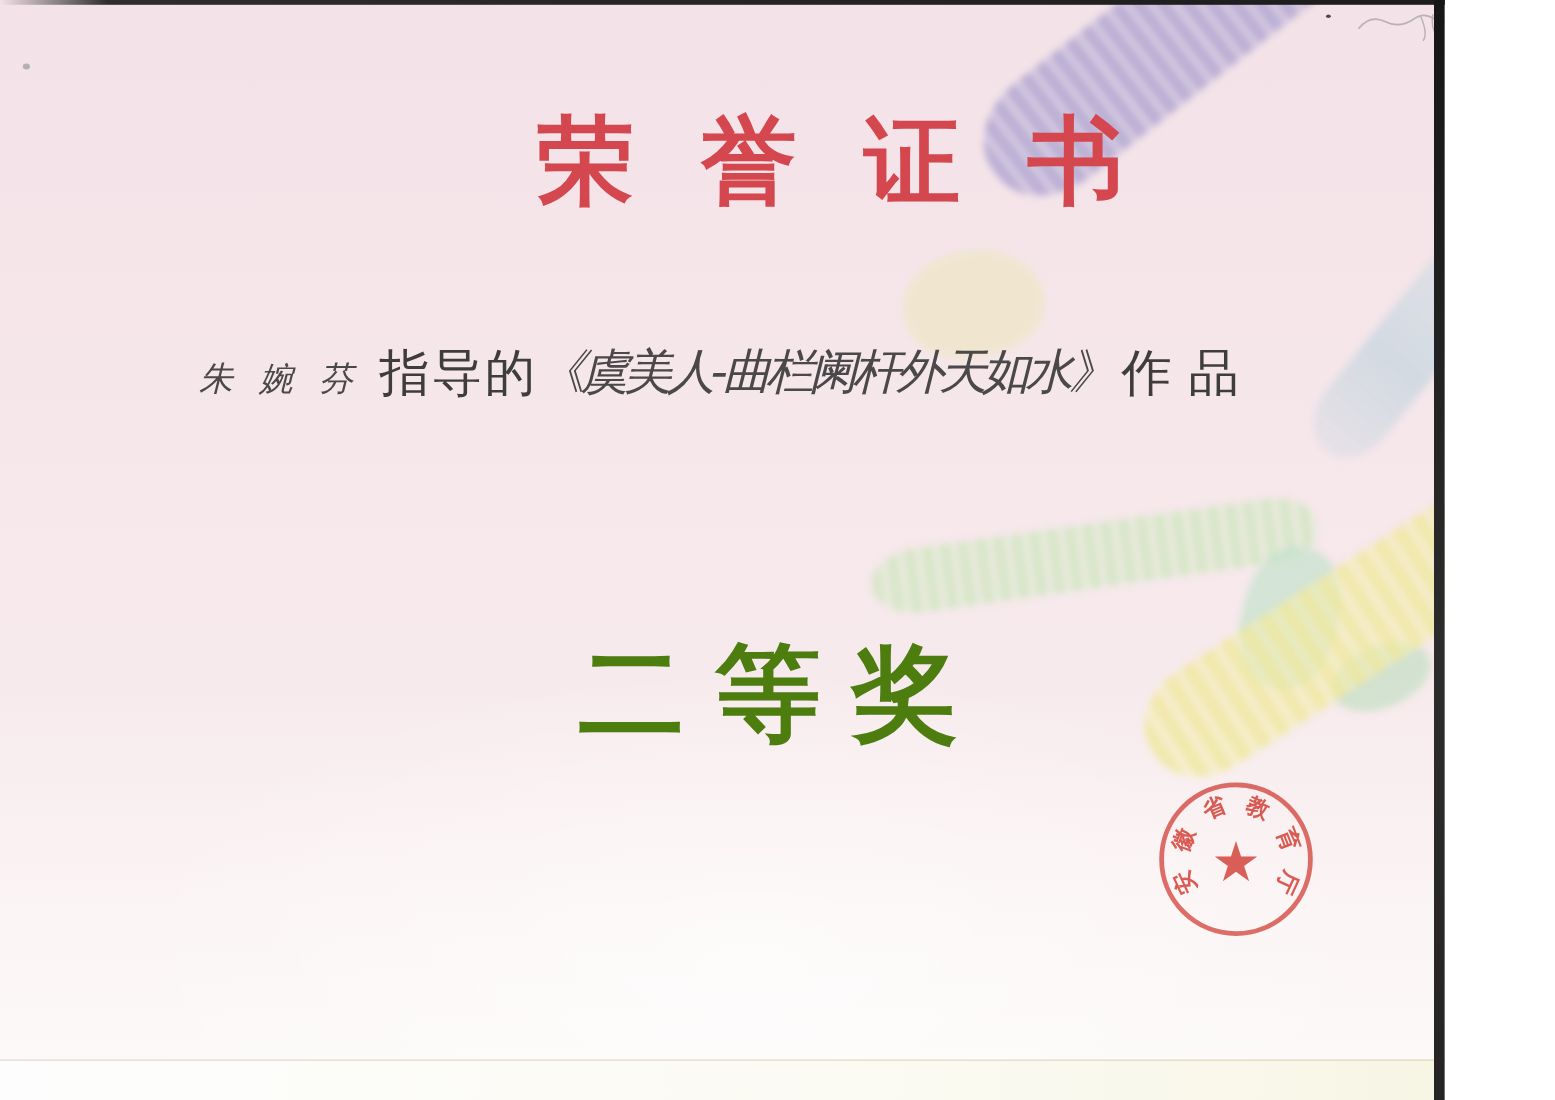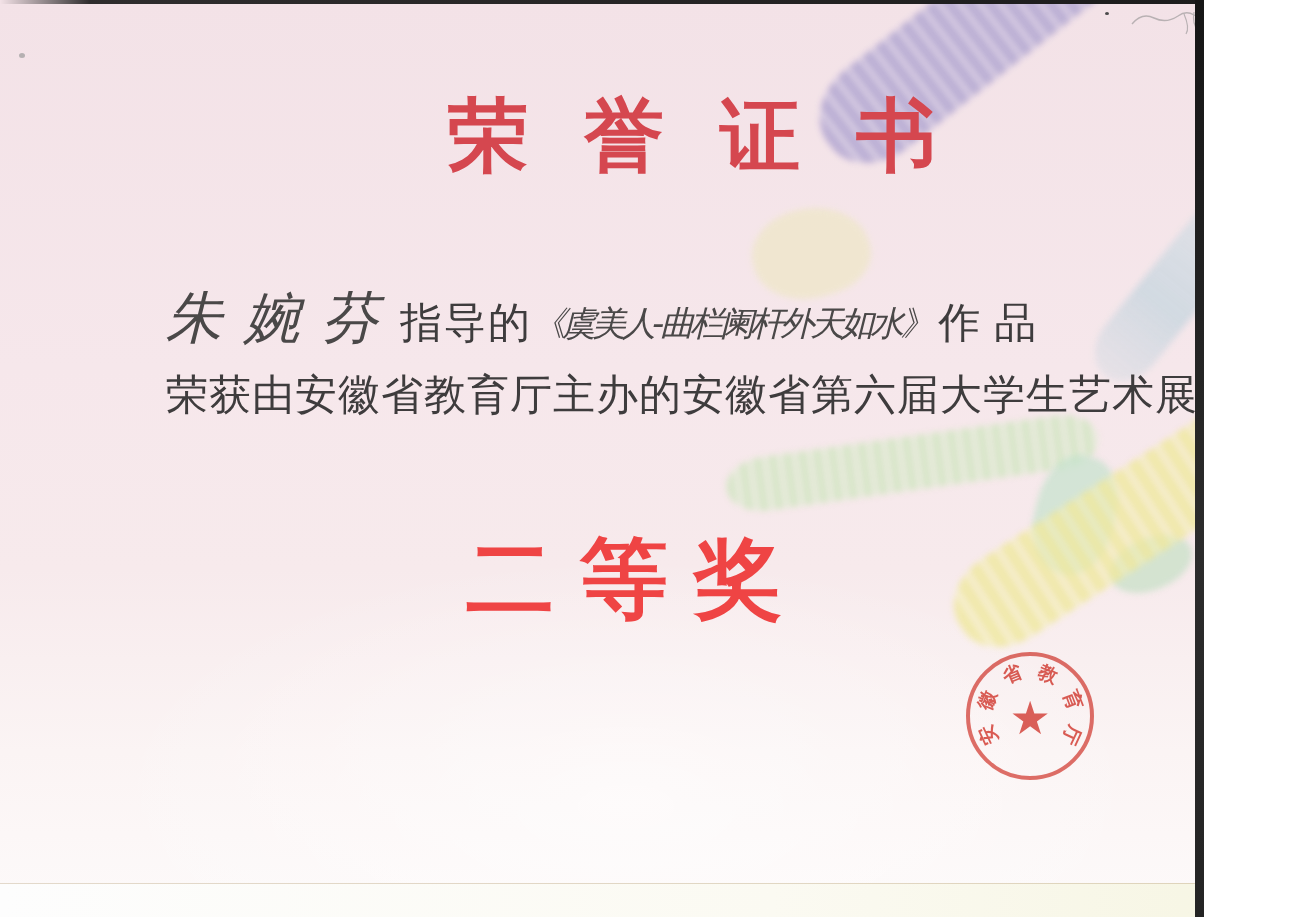--- a/index.html
+++ b/index.html
@@ -75,32 +75,32 @@
     color:#3e3c3d;font-size:42px;line-height:1;
     letter-spacing:1px;
   }
   .line1{top:290px;}
   .line2{top:374px;}
   .line3{top:452px;}
   .hand{
     font-family:"DejaVu Sans",sans-serif;
     font-style:italic;color:#4a4848;
   }
-  .recipient{font-size:56px;letter-spacing:22px;}
+  .recipient{font-size:28px;letter-spacing:22px;}
   .led-by{margin-left:0;letter-spacing:2px;}
-  .work-title{font-size:34px;letter-spacing:-4px;vertical-align:2px;}
+  .work-title{font-size:40px;letter-spacing:-4px;vertical-align:2px;}
   .work-suffix{margin-left:8px;letter-spacing:14px;}
   .group-char{margin-left:30px;}
   .group-suffix{margin-left:40px;}
   .award{
-    position:absolute;left:466px;top:536px;
+    position:absolute;left:482px;top:536px;
     font-family:"Liberation Serif","DejaVu Serif",serif;
     font-weight:bold;font-size:88px;line-height:1;
     letter-spacing:26px;white-space:nowrap;
-    color:#ef4444;
+    color:#4d7c0f;
   }
   .issuer{
     position:absolute;left:952px;top:694px;
     font-size:27px;letter-spacing:1px;color:#3a3a3a;white-space:nowrap;
   }
   .date{
     position:absolute;left:960px;top:734px;
     font-size:31px;letter-spacing:1px;color:#454545;white-space:nowrap;
   }
   
@@ -150,21 +150,20 @@
   <div class="stroke stroke-teal"></div>
   <div class="stroke stroke-greenblob"></div>
   <div class="stroke stroke-yellow"></div>
 
   <div class="title">荣誉证书</div>
 
   <div class="bodyline line1">
     <span class="hand recipient">朱婉芬</span><span class="led-by">指导的</span><span class="hand work-title">《虞美人-曲栏阑杆外天如水》</span><span class="work-suffix">作品</span>
   </div>
 
-  <div class="bodyline line2">荣获由安徽省教育厅主办的安徽省第六届大学生艺术展</div>
 
 
   <div class="award">二等奖</div>
 
 
   <div class="seal">
     <span class="seal-star">★</span>
   <span class="seal-char" style="left: 18.3098px; top: 79.4404px; transform: translate(-50%, -50%) rotate(-115deg);">安</span>
       <span class="seal-char" style="left: 17.0553px; top: 43.5151px; transform: translate(-50%, -50%) rotate(-69deg);">徽</span>
       <span class="seal-char" style="left: 42.0264px; top: 17.6568px; transform: translate(-50%, -50%) rotate(-23deg);">省</span>

